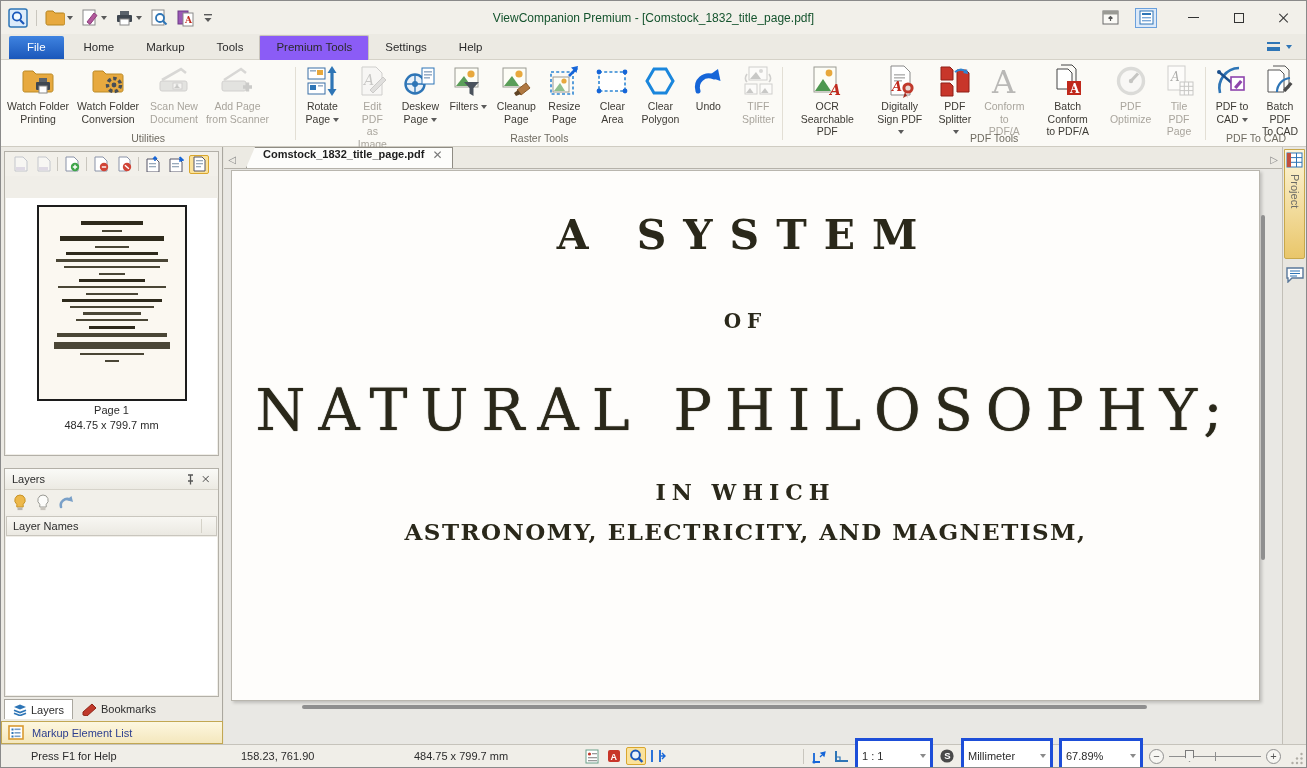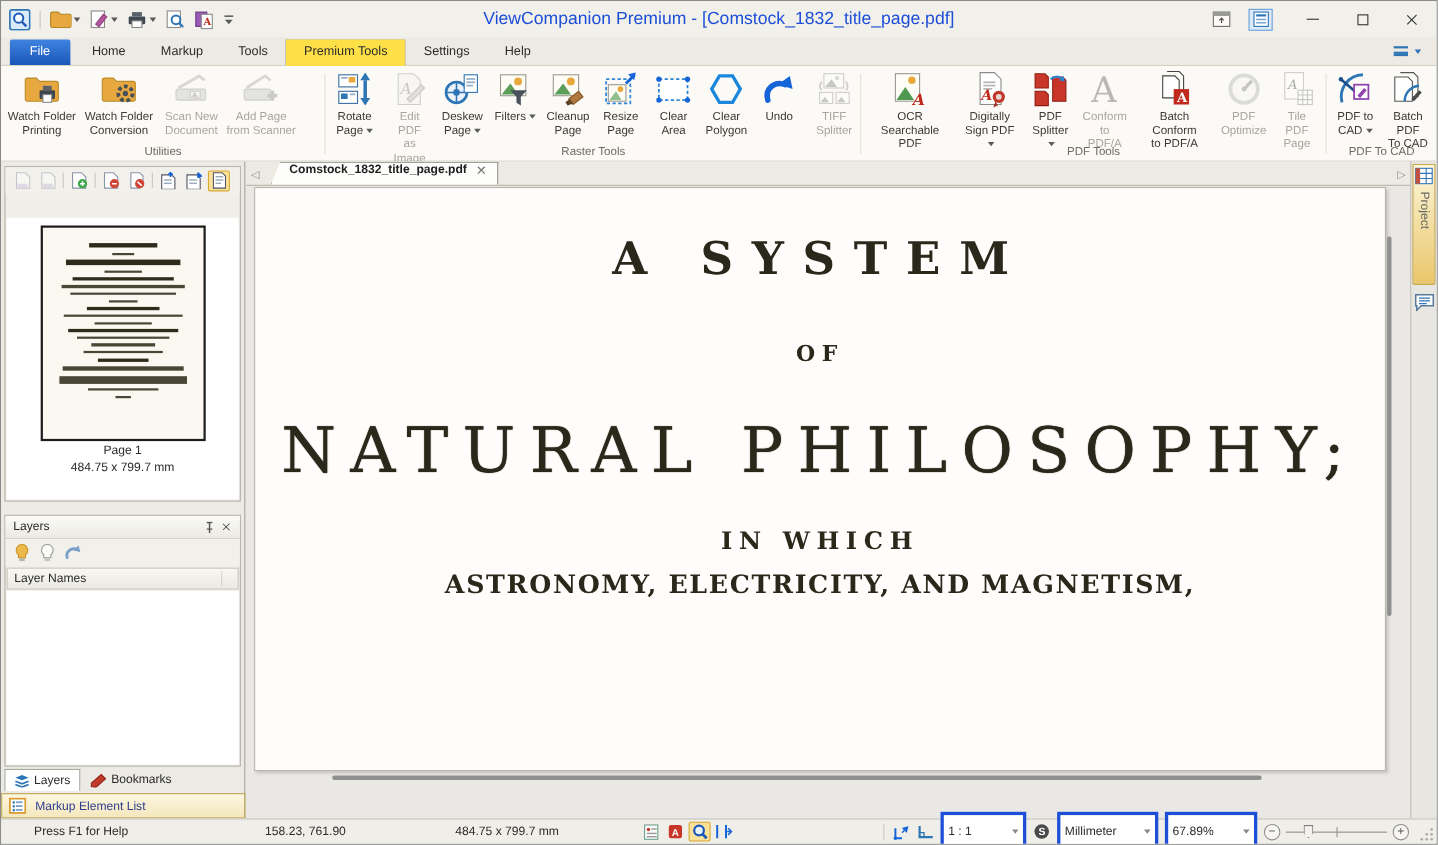--- a/index.html
+++ b/index.html
@@ -8,37 +8,37 @@
          background:#f1efe9; position:relative; overflow:hidden; border:1px solid #8a8a8a; }
 
   
   #titlebar { position:absolute; top:0; left:0; right:0; height:33px; background:#f2f0ea;
               display:flex; align-items:center; }
   .qat { display:flex; align-items:center; gap:4px; padding-left:5px; }
   .qbtn { display:flex; align-items:center; height:22px; padding:0 2px; }
   .qsep { width:1px; height:16px; background:#c9c6be; margin:0 2px; }
   .caret-s { width:0; height:0; border-left:3px solid transparent; border-right:3px solid transparent;
              border-top:4px solid #5a5a5a; margin-left:2px; }
-  #title-text { position:absolute; left:0; right:0; text-align:center; font-size:16px; color:#1d4ed8; pointer-events:none; }
+  #title-text { position:absolute; left:0; right:0; text-align:center; font-size:12px; color:#14532d; pointer-events:none; }
   .wingrp { margin-left:auto; display:flex; align-items:center; height:100%; }
   .winbtn { width:45px; height:28px; display:flex; align-items:center; justify-content:center; }
   .glyph-min { width:11px; height:1px; background:#333; display:block; }
   .glyph-max { width:10px; height:10px; border:1.3px solid #333; display:block; }
   .glyph-x { position:relative; width:12px; height:12px; display:block; }
   .glyph-x::before,.glyph-x::after { content:""; position:absolute; left:5px; top:0; width:1.4px; height:12px; background:#333; }
   .glyph-x::before { transform:rotate(45deg); } .glyph-x::after { transform:rotate(-45deg); }
   .tbicon { width:22px; height:20px; display:flex; align-items:center; justify-content:center; margin-right:14px; }
 
   
   #tabrow { position:absolute; top:33px; left:0; right:0; height:26px; background:#eceae3;
             display:flex; align-items:flex-end; padding-left:8px; border-bottom:1px solid #d5d2c8; }
   .rtab { padding:5px 16px 6px; font-size:11.5px; color:#2b2b2b; }
   .rtab.file { background:linear-gradient(#3f83e0,#1a57ba); color:#fff; border-radius:2px 2px 0 0;
                padding:5px 18px 6px; margin-right:4px; }
-  .rtab.active { background:#fde047; border:1px solid #c9c5bb; border-bottom:none; margin-bottom:-1px;
+  .rtab.active { background:#8b5cf6; border:1px solid #c9c5bb; border-bottom:none; margin-bottom:-1px;
                  padding-bottom:7px; border-radius:2px 2px 0 0; }
   #ribbon-opts { margin-left:auto; margin-right:14px; align-self:center; display:flex; align-items:center; gap:3px; color:#2e75b6; }
   .hamb { width:13px; height:9px; border-top:2px solid #2e75b6; border-bottom:2px solid #2e75b6; position:relative; }
   .hamb::after { content:""; position:absolute; left:0; right:0; top:2.5px; height:2px; background:#2e75b6; }
 
   
   #ribbon { position:absolute; top:59px; left:0; right:0; height:87px; background:#fbfaf6;
             border-bottom:1px solid #cfccc2; display:flex; align-items:stretch; padding:1px 2px 0; }
   .rgroup { display:flex; flex-direction:column; }
   .rbtns { display:flex; align-items:flex-start; flex:1; }

